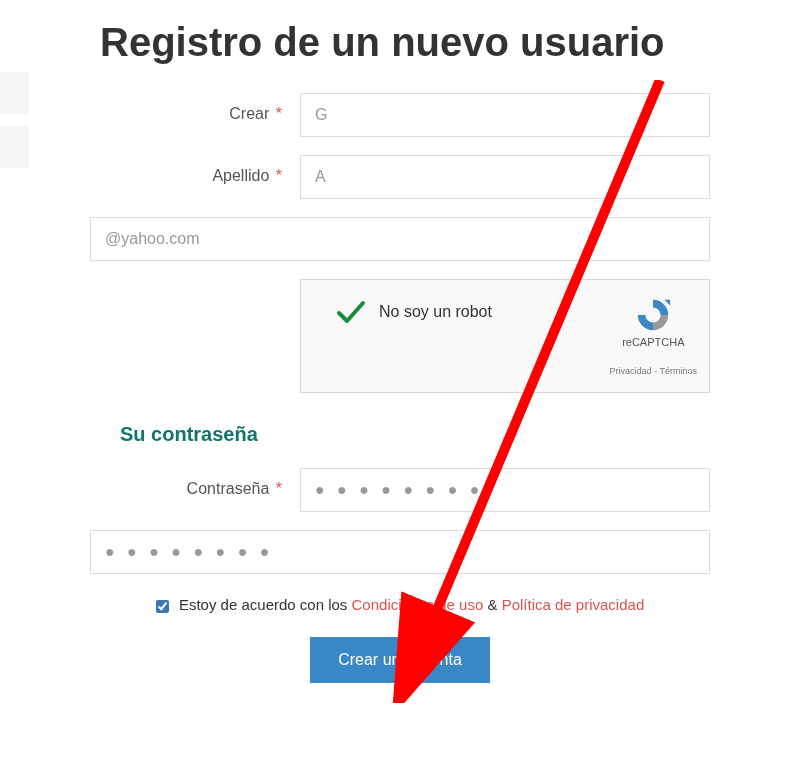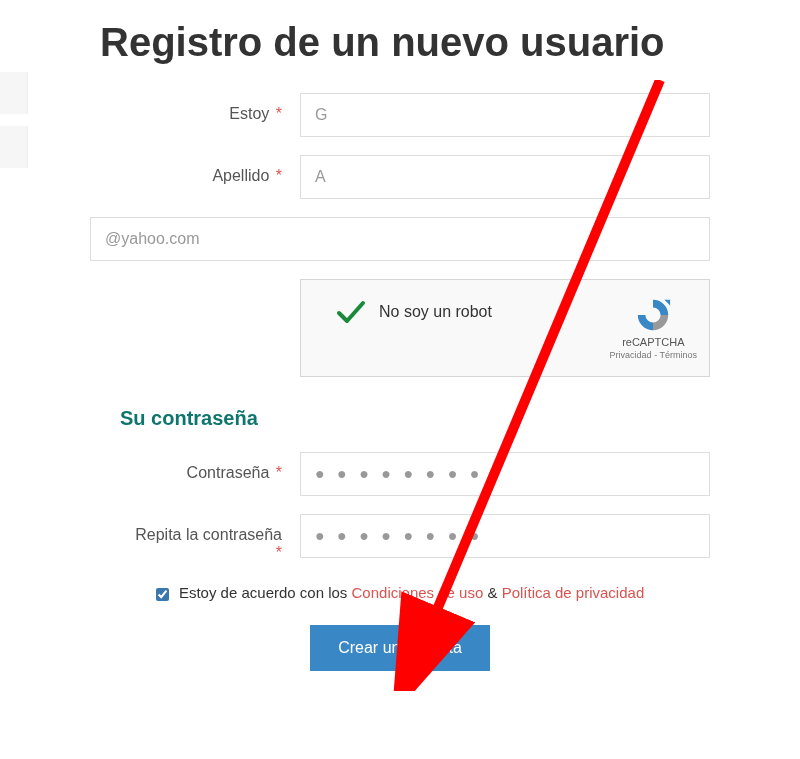--- a/index.html
+++ b/index.html
@@ -71,21 +71,21 @@
     }
     .check-icon { flex-shrink: 0; }
     .recaptcha-right {
       display: flex;
       flex-direction: column;
       align-items: center;
       font-size: 10px;
       color: #777;
     }
     .recaptcha-logo { margin-bottom: 2px; }
-    .recaptcha-label { font-size: 11px; color: #555; margin-bottom: 2px; }
+    .recaptcha-label { font-size: 11px; color: #555; margin-bottom: 18px; }
     .recaptcha-links { font-size: 9px; color: #777; white-space: nowrap; }
     .section-title {
       font-size: 20px;
       font-weight: 700;
       color: #0f766e;
       margin: 10px 0 22px 30px;
     }
     .agree-row {
       text-align: center;
       margin: 22px 0 24px;
@@ -131,21 +131,21 @@
 <body>
 
 <div class="side-stub" style="top: 72px;"></div>
 <div class="side-stub" style="top: 126px;"></div>
 
 <div class="container">
   <h1 class="title">Registro de un nuevo usuario</h1>
 
   <div class="form-row">
     <div class="label-col">
-      <span>Estoy</span><span class="req"> *</span>
+      <span>Crear</span><span class="req"> *</span>
     </div>
     <div class="input-col">
       <input type="text" value="G" style="">
     </div>
   </div>
 
   <div class="form-row">
     <div class="label-col">
       <span>Apellido</span><span class="req"> *</span>
     </div>
@@ -191,23 +191,20 @@
   <div class="form-row">
     <div class="label-col">
       <span>Contraseña</span><span class="req"> *</span>
     </div>
     <div class="input-col">
       <input type="text" class="dots" value="● ● ● ● ● ● ● ●" style="">
     </div>
   </div>
 
   <div class="form-row">
-    <div class="label-col">
-      <span>Repita la contraseña</span><br><span class="req">*</span>
-    </div>
     <div class="input-col">
       <input type="text" class="dots" value="● ● ● ● ● ● ● ●" style="">
     </div>
   </div>
 
   <div class="agree-row">
     <input type="checkbox" checked="" style="">
     <label>
       <span>Estoy de acuerdo con los </span><a href="#">Condiciones de uso</a><span class="amp"> &amp; </span><a href="#">Política de privacidad</a>
     </label>

